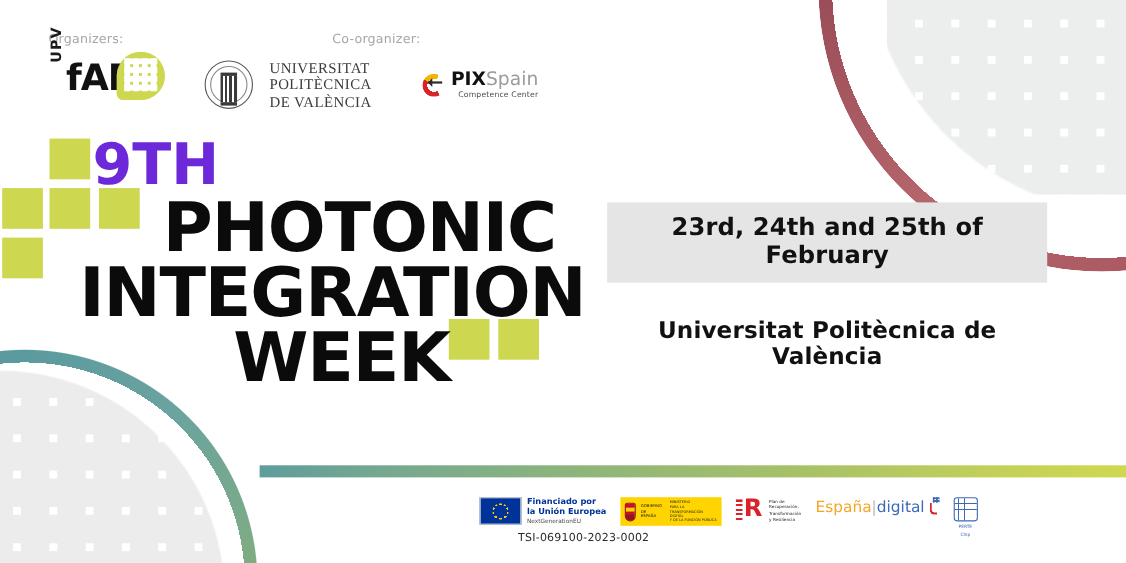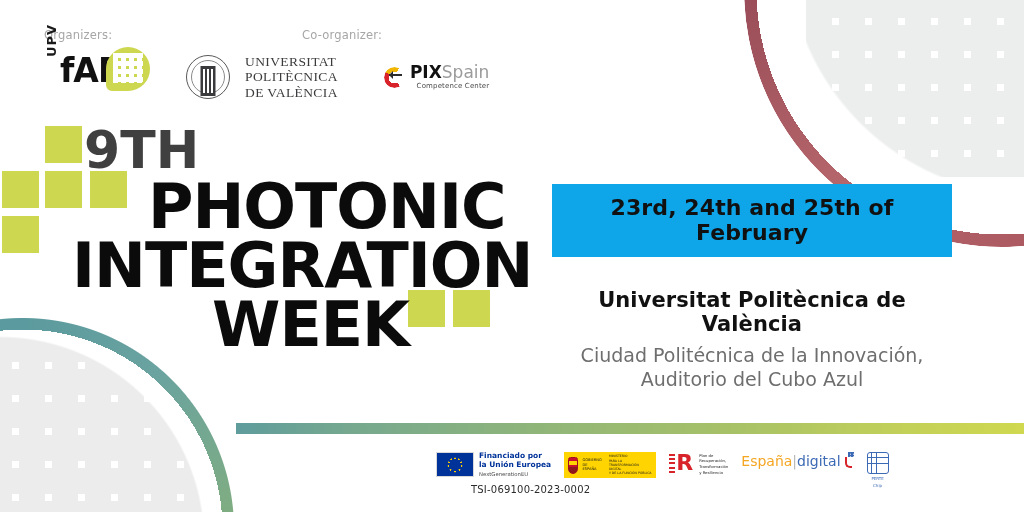--- a/index.html
+++ b/index.html
@@ -136,29 +136,29 @@
   .pix-name { font-size:17px; font-weight:700; color:#111; font-family:"DejaVu Sans", sans-serif; }
   .pix-name .sp { color:#9b9b9b; font-weight:400; }
   .pix-sub { font-size:7px; color:#4d4d4d; letter-spacing:.15px; text-align:right;
              font-family:"DejaVu Sans", sans-serif; margin-top:1px; }
 
   
   .title-block { position:absolute; left:0; top:118px; width:520px; height:220px; }
   .sq { position:absolute; background:#cdd74f; }
   .t-line { position:absolute; color:#0b0b0b; font-weight:700; font-family:"DejaVu Sans", sans-serif;
             letter-spacing:-1px; line-height:1; white-space:nowrap; }
-  .t-9th { left:84px; top:6px; font-size:52px; color:#404040; letter-spacing:0; }
+  .t-9th { left:84px; top:6px; font-size:52px; color:#6d28d9; letter-spacing:0; }
   .t-photonic { left:148px; top:58px; font-size:62px; }
   .t-integration { left:72px; top:117px; font-size:62px; }
   .t-week { left:212px; top:176px; font-size:62px; }
 
   
   .info { position:absolute; left:552px; top:184px; width:400px; text-align:center; }
   .date-badge {
-    background:#0ea5e9; color:#111; font-weight:700; font-size:22px;
+    background:#e5e5e5; color:#111; font-weight:700; font-size:22px;
     padding:11px 0 12px; letter-spacing:.1px;
     font-family:"DejaVu Sans", sans-serif;
   }
   .venue {
     margin-top:31px; font-size:21px; font-weight:700; color:#111;
     font-family:"DejaVu Sans", sans-serif; letter-spacing:.1px;
   }
   .venue-sub {
     margin-top:7px; font-size:19px; color:#6e6e6e; line-height:1.28;
     font-family:"DejaVu Sans", sans-serif;
@@ -298,24 +298,20 @@
 
     <div class="t-line t-9th">9TH</div>
     <div class="t-line t-photonic">PHOTONIC</div>
     <div class="t-line t-week">WEEK</div>
     <div class="t-line t-integration">INTEGRATION</div>
   </div>
 
   <div class="info">
     <div class="date-badge">23rd, 24th and 25th of February</div>
     <div class="venue">Universitat Politècnica de València</div>
-    <div class="venue-sub">
-      <div>Ciudad Politécnica de la Innovación,</div>
-      <div>Auditorio del Cubo Azul</div>
-    </div>
   </div>
 
   <div class="footer">
 
     <div class="f-logo">
       <div class="eu-box"></div>
       <div class="eu-txt">
         <div class="eu-l1">Financiado por</div>
         <div class="eu-l1">la Unión Europea</div>
         <div class="eu-l2">NextGenerationEU</div>

